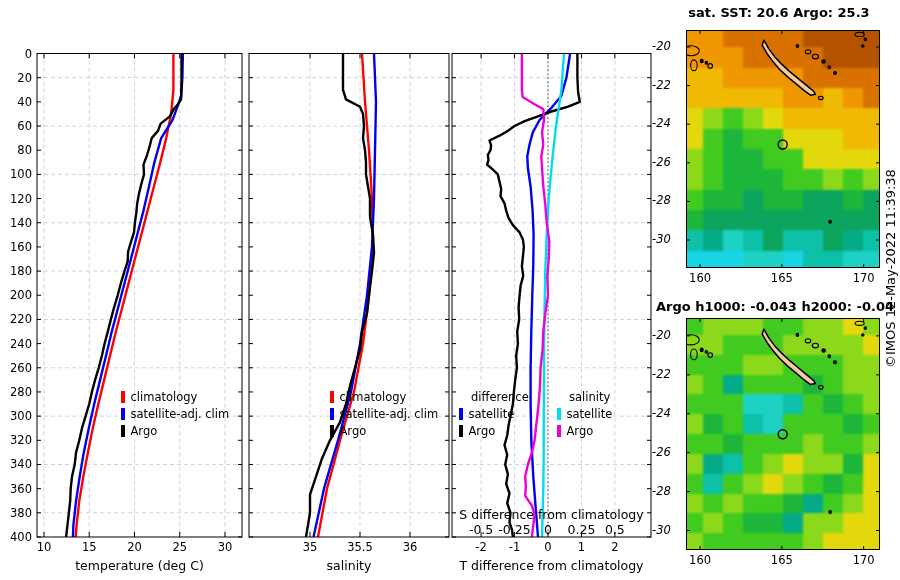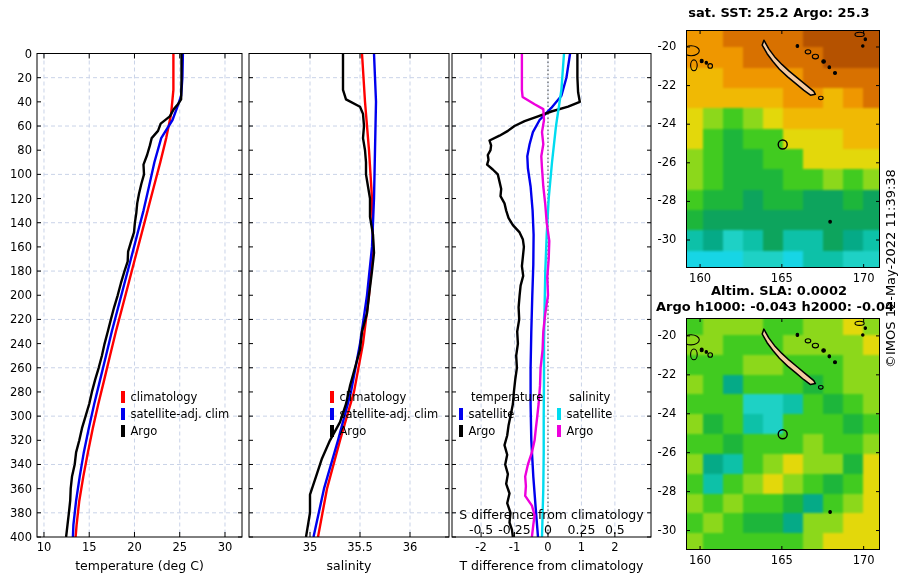--- a/index.html
+++ b/index.html
@@ -10,21 +10,21 @@
   #plot-svg .tick{font-size:11.5px;font-family:"DejaVu Sans","Liberation Sans",sans-serif;}
   #plot-svg .axlabel{font-size:12.5px;font-family:"DejaVu Sans","Liberation Sans",sans-serif;}
   .legend{position:absolute;}
   .lrow{display:flex;align-items:center;height:17px;font-size:11.5px;white-space:nowrap;}
   .swatch{display:inline-block;width:3.5px;height:12px;margin-right:6px;flex:0 0 auto;}
   .lheader{height:17px;display:flex;align-items:center;font-size:11.5px;padding-left:12px;white-space:nowrap;}
   .map{position:absolute;overflow:hidden;background:#7cc;}
   .map-grid{position:absolute;inset:-3px;display:grid;grid-template-columns:repeat(10,1fr);grid-template-rows:repeat(12,1fr);filter:blur(1.3px) saturate(1.05);}
   .map svg{position:absolute;left:0;top:0;}
   .maplabel{position:absolute;font-size:11.5px;}
-  .maplabel.lat{width:30px;text-align:center;}
+  .maplabel.lat{width:30px;text-align:left;font-style:italic;}
   .maplabel.lon{width:40px;text-align:center;}
   .maptitle{position:absolute;font-weight:bold;font-size:13px;text-align:center;white-space:nowrap;}
   #copyright-anchor{position:absolute;left:890px;top:368px;width:0;height:0;}
   #copyright-anchor span{display:block;white-space:nowrap;font-size:13px;transform:translate(-50%,-50%) rotate(-90deg);}
 </style>
 </head>
 <body>
 
 <div id="stage">
 
@@ -325,21 +325,21 @@
       <span class="swatch" style="background: rgb(0, 0, 238);"></span>
       <span>satellite-adj. clim</span>
     </div>
     <div class="lrow">
       <span class="swatch" style="background: rgb(0, 0, 0);"></span>
       <span>Argo</span>
     </div>
   </div>
 
   <div class="legend" style="left:459px;top:388px">
-    <div class="lheader">temperature</div>
+    <div class="lheader">difference</div>
     <div class="lrow">
       <span class="swatch" style="background: rgb(0, 0, 238);"></span>
       <span>satellite</span>
     </div>
     <div class="lrow">
       <span class="swatch" style="background: rgb(0, 0, 0);"></span>
       <span>Argo</span>
     </div>
   </div>
 
@@ -348,22 +348,21 @@
     <div class="lrow">
       <span class="swatch" style="background: rgb(0, 220, 240);"></span>
       <span>satellite</span>
     </div>
     <div class="lrow">
       <span class="swatch" style="background: rgb(238, 0, 221);"></span>
       <span>Argo</span>
     </div>
   </div>
 
-  <div class="maptitle" style="left:658px;top:5px;width:242px">sat. SST: 25.2 Argo: 25.3</div>
-  <div class="maptitle" style="left:658px;top:283px;width:242px">Altim. SLA: 0.0002</div>
+  <div class="maptitle" style="left:658px;top:5px;width:242px">sat. SST: 20.6 Argo: 25.3</div>
   <div class="maptitle" style="left:650px;top:299px;width:250px">Argo h1000: -0.043 h2000: -0.04</div>
 
   <div id="copyright-anchor">
     <span>©IMOS 12-May-2022 11:39:38</span>
   </div>
 
 <div class="map" style="left: 686px; top: 30px; width: 194px; height: 238px;">
       <div class="map-grid">
         <div style="background: rgb(235, 151, 8);"></div>
         <div style="background: rgb(235, 151, 8);"></div>

